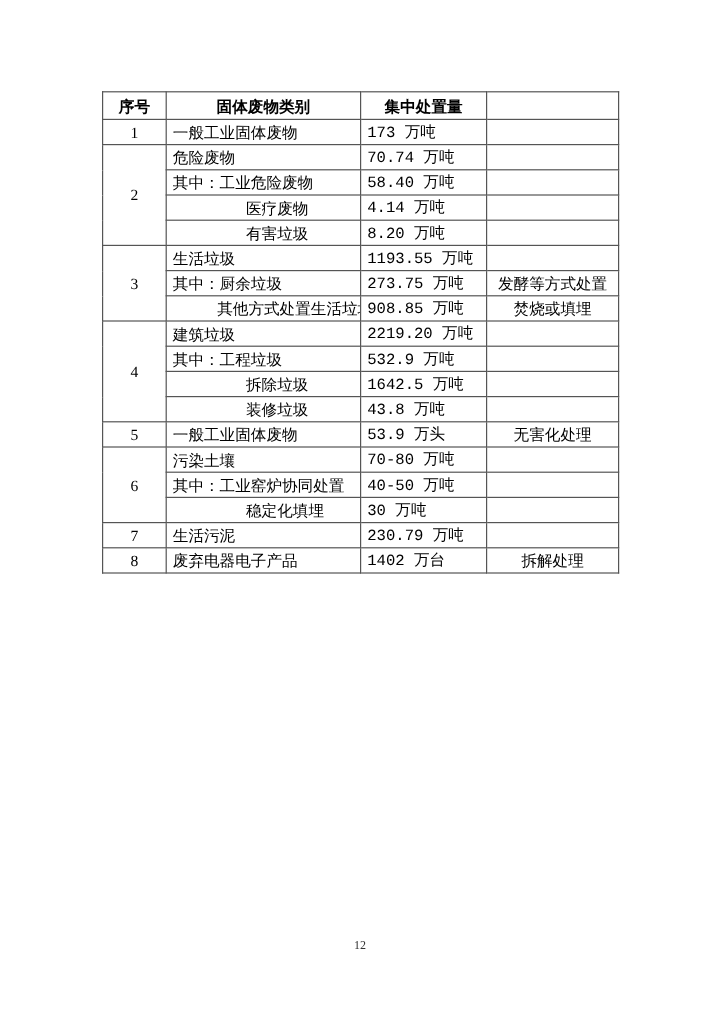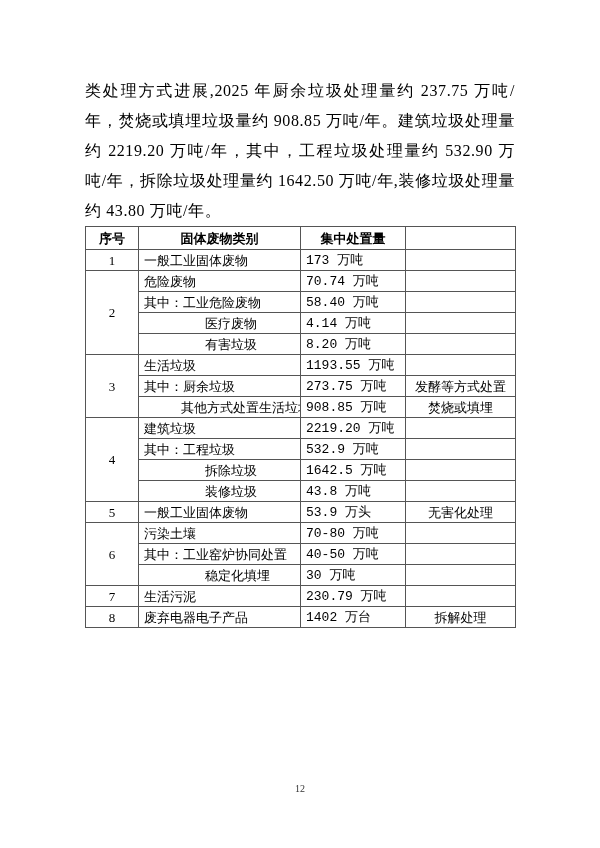--- a/index.html
+++ b/index.html
@@ -75,21 +75,20 @@
     text-align: center;
     font-size: 10px;
     color: #333333;
   }
 </style>
 </head>
 <body>
 
 <div class="page">
   <div class="content">
-    <p class="para">类处理方式进展,2025 年厨余垃圾处理量约 237.75 万吨/年，焚烧或填埋垃圾量约 908.85 万吨/年。建筑垃圾处理量约 2219.20 万吨/年，其中，工程垃圾处理量约 532.90 万吨/年，拆除垃圾处理量约 1642.50 万吨/年,装修垃圾处理量约 43.80 万吨/年。</p>
     <table class="disposal">
       <colgroup>
         <col class="col-no">
           <col class="col-cat">
           <col class="col-amt">
           <col class="col-note">
       </colgroup>
       <thead>
         <tr>
           <th>序号</th>

